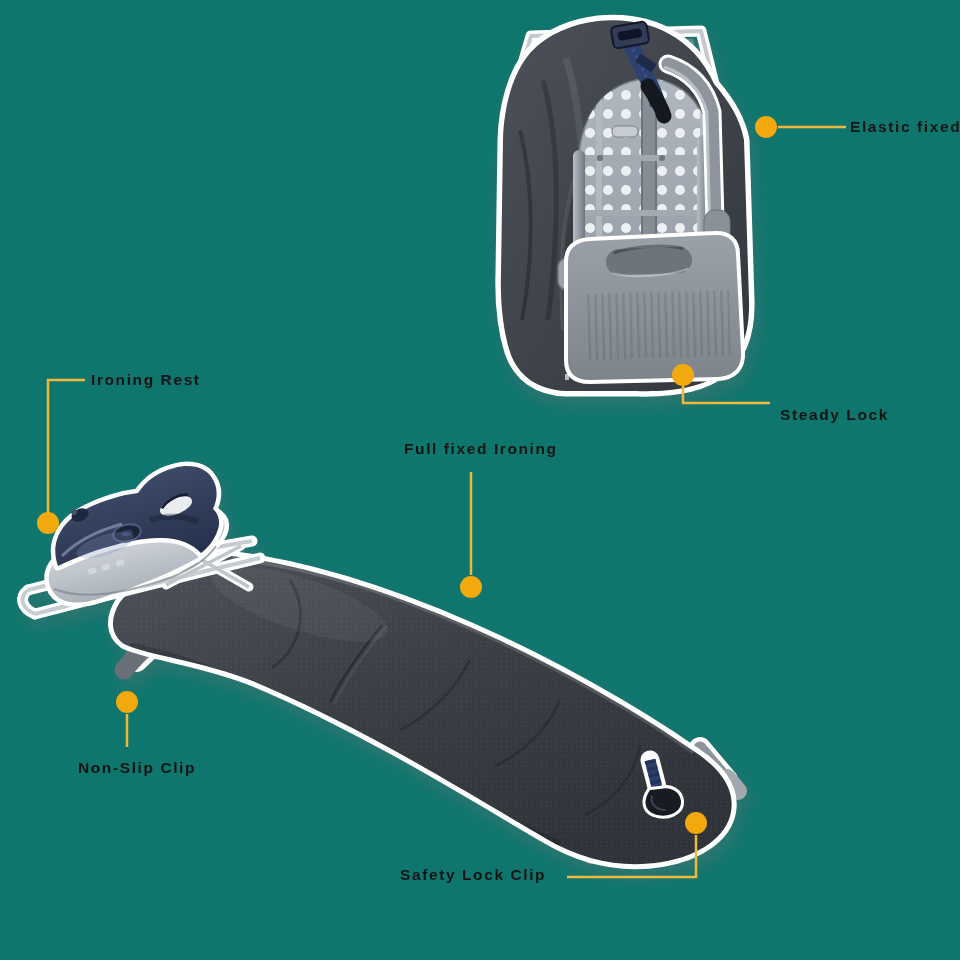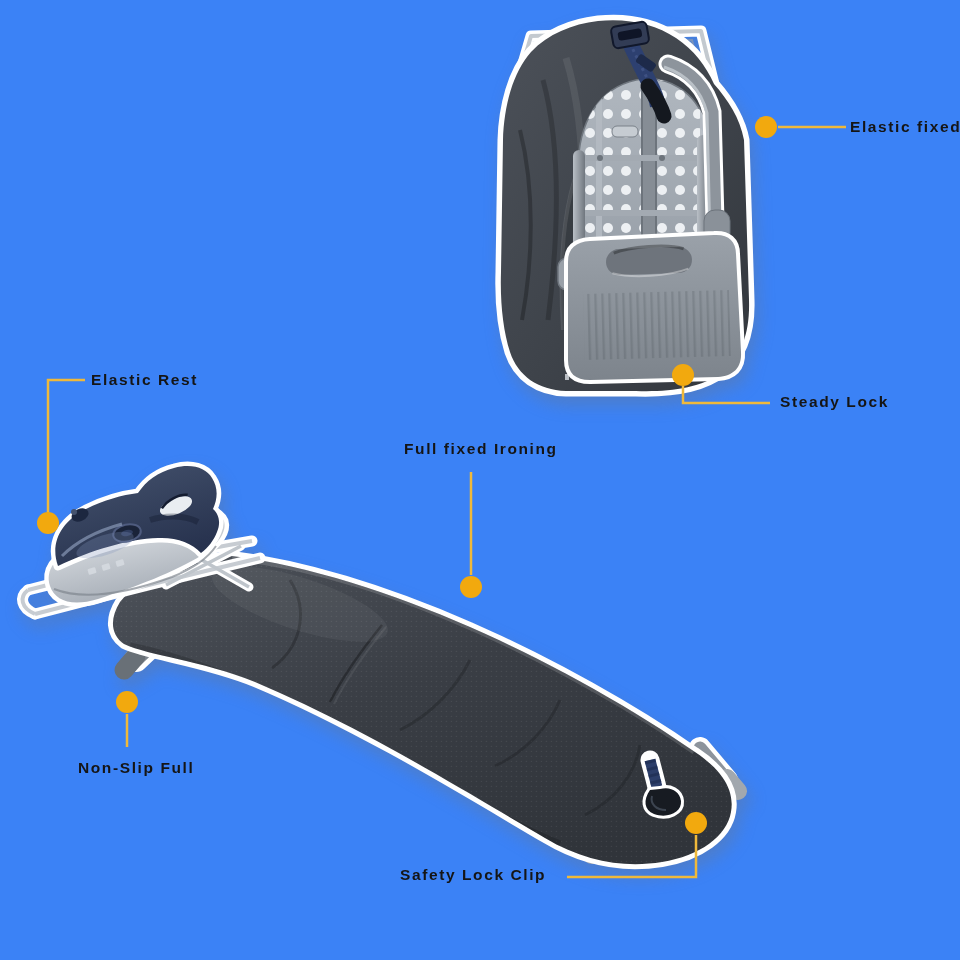--- a/index.html
+++ b/index.html
@@ -1,17 +1,17 @@
 <!DOCTYPE html>
 <html><head>
 <meta charset="utf-8">
 <style>
   html,body{margin:0;padding:0;background:#ffffff;}
   .stage{
-    position:relative;width:960px;height:960px;background:#3b82f6;
+    position:relative;width:960px;height:960px;background:#0f766e;
     overflow:hidden;font-family:"Liberation Sans",sans-serif;
   }
   .photo{
     position:absolute;
     filter:drop-shadow(4px 9px 8px rgba(115,115,115,.32));
   }
   #foldedSvg{left:478px;top:0;width:312px;height:410px;}
   #boardSvg{left:8px;top:428px;width:790px;height:480px;}
   #calloutLines{
     position:absolute;left:0;top:0;width:960px;height:960px;
@@ -275,18 +275,18 @@
       <line x1="127" y1="714" x2="127" y2="747" stroke="#EFB93B" stroke-width="2.5"></line>
       <circle cx="127" cy="702" r="11" fill="#F2A90E"></circle>
     </g>
     <g>
       <polyline points="696,835 696,877 567,877" fill="none" stroke="#EFB93B" stroke-width="2.5"></polyline>
       <circle cx="696" cy="823" r="11" fill="#F2A90E"></circle>
     </g>
   </svg>
 
   <div class="callout-label" style="left:850px;top:119px">Elastic fixed</div>
-  <div class="callout-label" style="left:780px;top:394px">Steady Lock</div>
-  <div class="callout-label" style="left:91px;top:372px">Elastic Rest</div>
+  <div class="callout-label" style="left:780px;top:407px">Steady Lock</div>
+  <div class="callout-label" style="left:91px;top:372px">Ironing Rest</div>
   <div class="callout-label" style="left:404px;top:441px">Full fixed Ironing</div>
-  <div class="callout-label" style="left:78px;top:760px">Non-Slip Full</div>
+  <div class="callout-label" style="left:78px;top:760px">Non-Slip Clip</div>
   <div class="callout-label" style="left:400px;top:867px">Safety Lock Clip</div>
 </div>
 
 </body></html>

